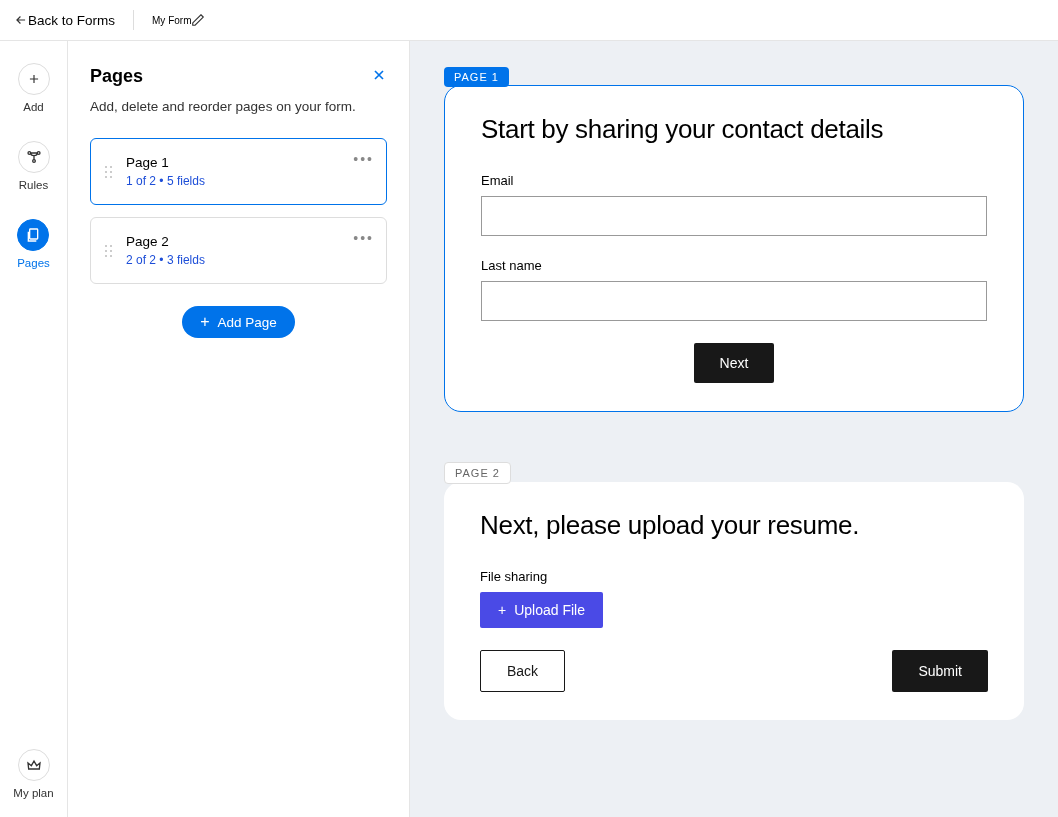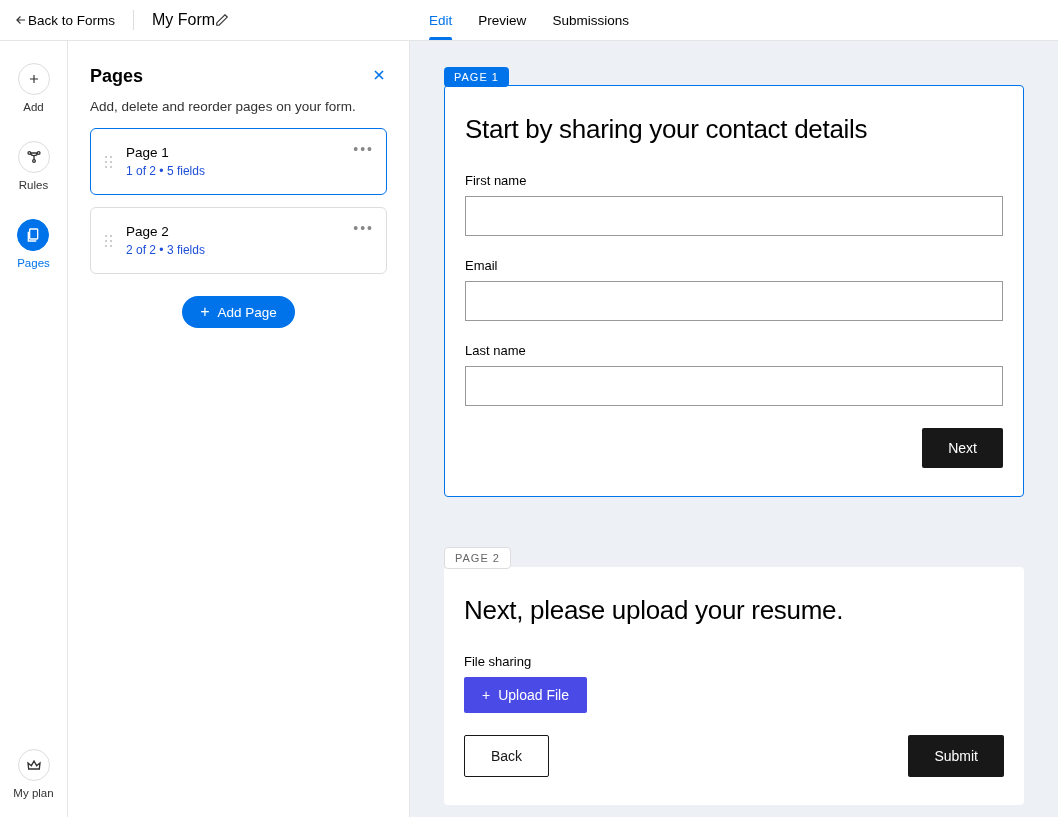--- a/index.html
+++ b/index.html
@@ -3,21 +3,21 @@
 <meta charset="utf-8">
 <style>
 * { box-sizing: border-box; margin: 0; padding: 0; font-family: -apple-system, BlinkMacSystemFont, "Segoe UI", Helvetica, Arial, sans-serif; }
 body { width: 1058px; height: 817px; background: #fff; overflow: hidden; }
 
 
 .header { height: 41px; border-bottom: 1px solid #e5e5e5; display: flex; align-items: center; position: relative; }
 .back-link { display: flex; align-items: center; padding-left: 14px; font-size: 13.5px; cursor: pointer; }
 .back-arrow { width: 14px; height: 14px; }
 .divider-v { width: 1px; height: 20px; background: #ddd; margin: 0 18px; }
-.form-name-wrap { display: flex; align-items: center; font-size: 16px; }
+.form-name-wrap { display: flex; align-items: center; font-size: 10px; }
 .pencil-icon { width: 14px; height: 14px; }
 .tabs { position: absolute; left: 50%; transform: translateX(-50%); display: flex; gap: 26px; height: 100%; align-items: center; }
 .tab { font-size: 13.5px; cursor: pointer; height: 100%; display: flex; align-items: center; position: relative; }
 .tab.active { color: #0073ea; }
 .tab.active::after { content:""; position:absolute; bottom:0; left:0; right:0; height:3px; background:#0073ea; border-radius:2px 2px 0 0; }
 
 
 .main { display: flex; height: calc(817px - 41px); }
 
 
@@ -28,43 +28,43 @@
 .rail-circle.active svg path, .rail-circle.active svg rect { stroke:#fff; }
 .rail-label { font-size: 11.5px; color:#333; }
 .rail-item.active .rail-label { color:#0073ea; }
 .rail-bottom { position:absolute; bottom:18px; width:100%; display:flex; flex-direction:column; align-items:center; gap:6px;}
 
 
 .panel { width: 342px; border-right: 1px solid #e5e5e5; padding: 24px 22px; }
 .panel-head { display:flex; align-items:center; justify-content:space-between; margin-bottom: 12px;}
 .panel-title { font-size: 18px; font-weight: 600; }
 .close-x { color:#0073ea; font-size: 22px; cursor:pointer; line-height:1;}
-.panel-sub { font-size: 13.5px; color:#333; margin-bottom: 14px; }
+.panel-sub { font-size: 13.5px; color:#333; margin-bottom: 24px; }
 .page-card { border:1px solid #ddd; border-radius:6px; padding: 16px 14px; display:flex; align-items:center; gap:14px; position:relative; margin-bottom:12px; cursor:pointer;}
 .page-card.selected { border-color:#0073ea; }
 .drag-dots { display:grid; grid-template-columns: repeat(2,2px); grid-auto-rows:2px; gap:3px; }
 .drag-dots span{ width:2px; height:2px; background:#bbb; border-radius:50%;}
 .page-info .page-name { font-size:13.5px; margin-bottom:4px;}
 .page-meta { font-size:12px; color:#1d4ed8;}
 .page-menu { position:absolute; right:12px; top:12px; color:#888; letter-spacing:2px; font-size:14px; cursor:pointer;}
 .add-page-btn { display:flex; align-items:center; gap:8px; background:#0073ea; color:#fff; border:none; border-radius:20px; padding: 8px 18px; font-size:13.5px; margin: 22px auto 0; cursor:pointer;}
 .plus-thin{font-size:16px; line-height:1;}
 
 
 .canvas { flex:1; background:#edf0f4; padding: 24px 34px; overflow-y:auto;}
 .page-badge { display:inline-block; font-size:11px; letter-spacing:1px; padding: 4px 10px; border-radius:4px; margin-bottom:0; position:relative; top:2px; z-index:2;}
 .page-badge.active { background:#0073ea; color:#fff;}
 .page-badge.inactive { background:#fff; color:#666; border:1px solid #ddd;}
-.form-card { background:#fff; border-radius:4px; padding: 28px 20px; margin-bottom: 48px;}
+.form-card { background:#fff; border-radius:17px; padding: 28px 36px; margin-bottom: 48px;}
 .form-card.selected { border:1.5px solid #0073ea;}
 .form-title { font-size: 26px; font-weight:400; margin-bottom: 28px; letter-spacing:-0.3px;}
 .field { margin-bottom: 22px; }
 .field-label { font-size:13px; margin-bottom: 8px; display:block;}
 .field-input { width:100%; height:40px; border:1px solid #999; background:#fff;}
-.btn-row { display:flex; justify-content:flex-end; gap:12px; margin-top: 8px;}
+.btn-row { display:flex; justify-content:center; gap:12px; margin-top: 8px;}
 .btn-row.split { justify-content:space-between;}
 .btn { padding: 12px 26px; font-size:14px; border-radius:2px; cursor:pointer; border:none;}
 .btn-dark { background:#181818; color:#fff;}
 .btn-outline { background:#fff; color:#181818; border:1px solid #181818;}
 .btn-blue { background:#4a4ae6; color:#fff; display:flex; align-items:center; gap:8px; padding:10px 18px;}
 </style>
 </head>
 <body>
 
 <div class="header">
@@ -74,31 +74,20 @@
       </svg>
     <span>Back to Forms</span>
   </div>
   <div class="divider-v"></div>
   <div class="form-name-wrap">
     <span>My Form</span>
     <svg class="pencil-icon" viewBox="0 0 24 24" fill="none" stroke="#333" stroke-width="2">
         <path d="M17 3l4 4L7 21H3v-4L17 3z"></path>
       </svg>
   </div>
-  <div class="tabs">
-    <div class="tab active">
-        <span>Edit</span>
-      </div>
-    <div class="tab">
-        <span>Preview</span>
-      </div>
-    <div class="tab">
-        <span>Submissions</span>
-      </div>
-  </div>
 </div>
 
 <div class="main">
 
   <div class="rail">
     <div class="rail-item">
       <div class="rail-circle">
         <svg width="14" height="14" viewBox="0 0 24 24" fill="none" stroke="#333" stroke-width="2">
             <path d="M12 5v14M5 12h14"></path>
           </svg>
@@ -181,24 +170,20 @@
     <button class="add-page-btn">
       <span class="plus-thin">+</span>
       <span>Add Page</span>
     </button>
   </div>
 
   <div class="canvas">
     <span class="page-badge active">PAGE 1</span>
     <div class="form-card selected">
       <div class="form-title">Start by sharing your contact details</div>
-      <div class="field">
-        <label class="field-label">First name</label>
-        <input class="field-input" style="">
-      </div>
       <div class="field">
         <label class="field-label">Email</label>
         <input class="field-input" style="">
       </div>
       <div class="field">
         <label class="field-label">Last name</label>
         <input class="field-input" style="">
       </div>
       <div class="btn-row">
         <button class="btn btn-dark"><span>Next</span></button>

